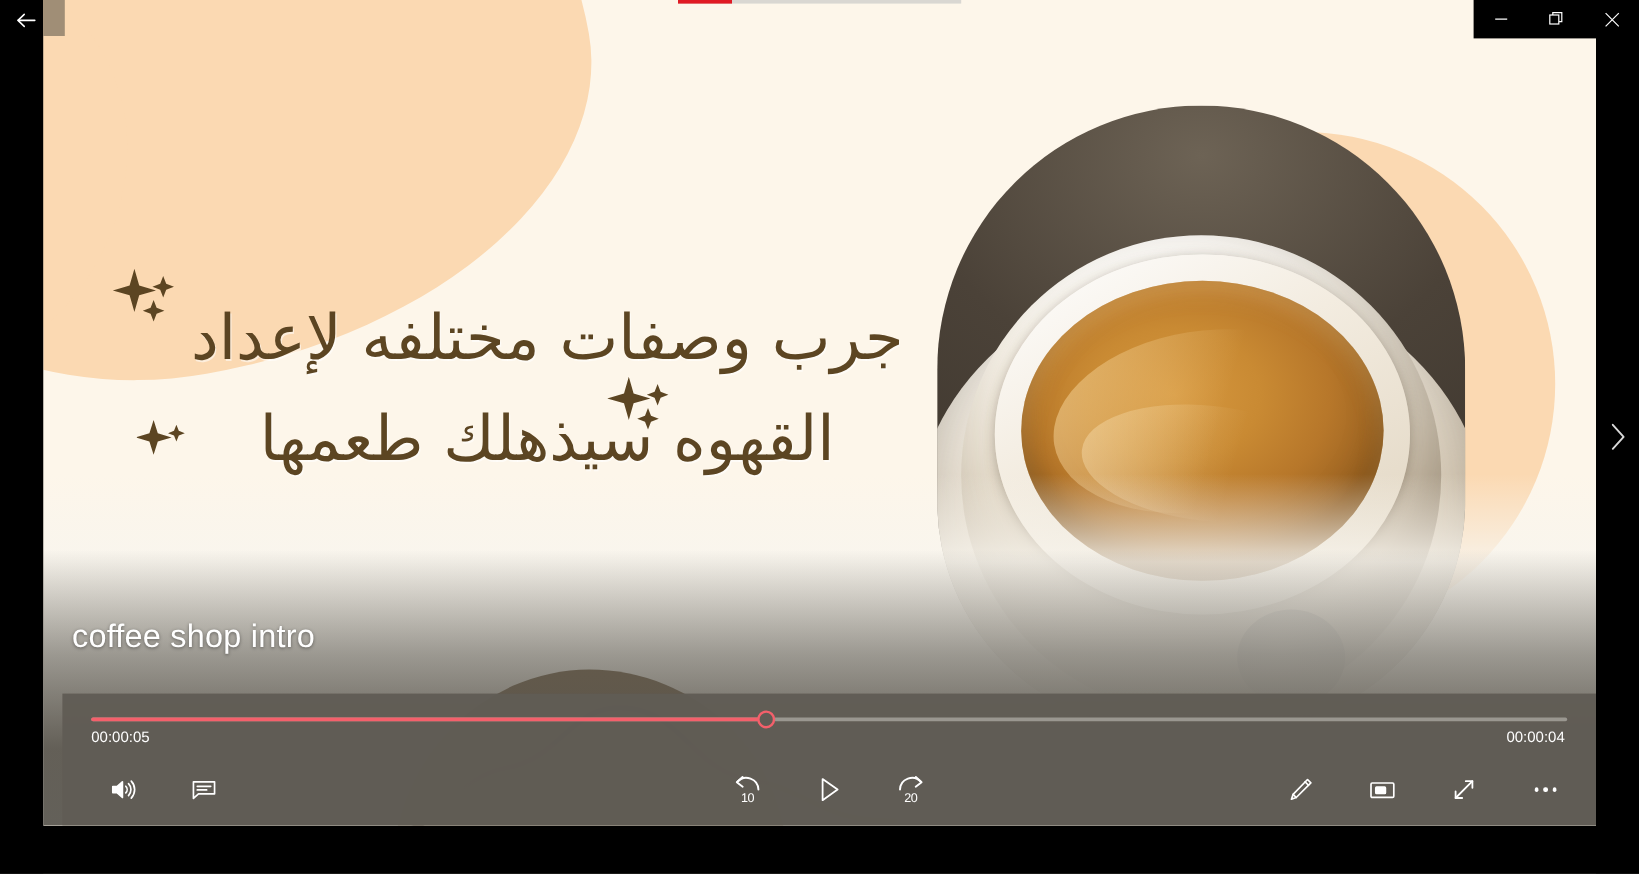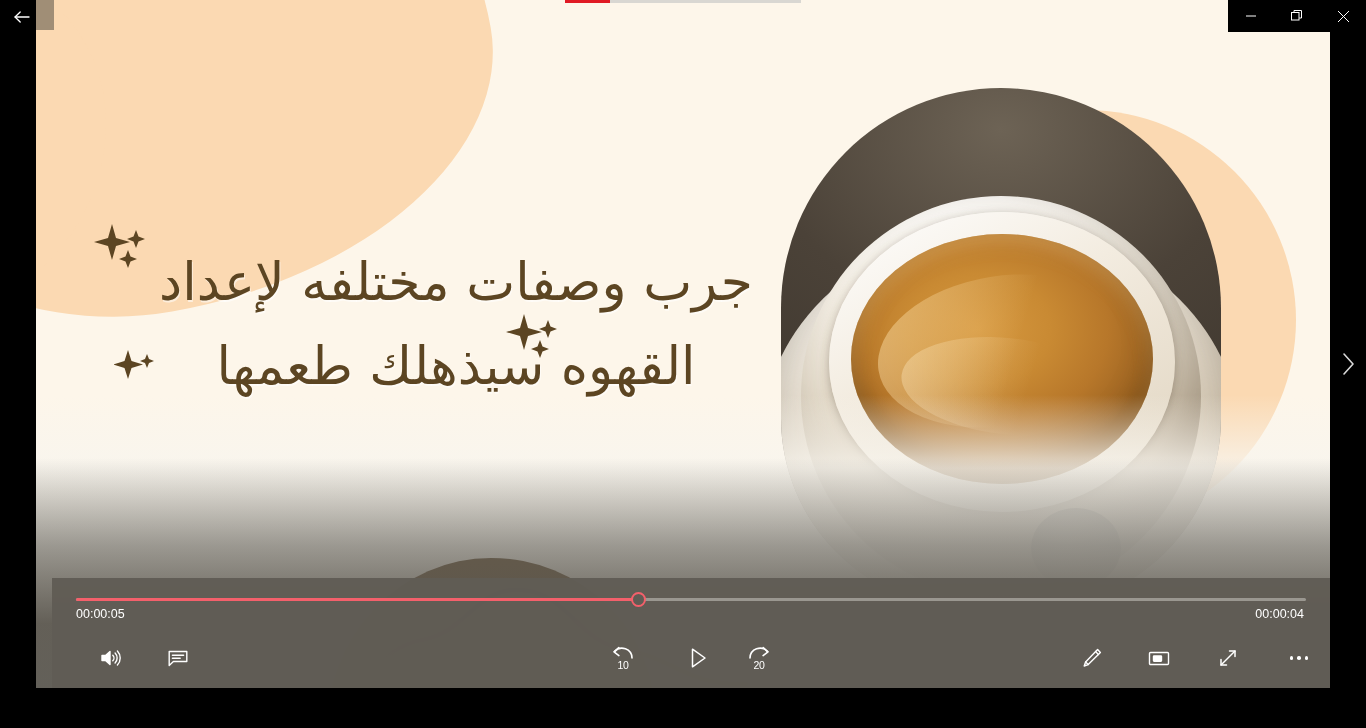--- a/index.html
+++ b/index.html
@@ -215,21 +215,21 @@
     position:absolute; left:30px; top:0; height:56px; display:flex; align-items:center; gap:28px;
   }
   .ctl-center {
     position:absolute; left:50%; transform:translateX(-50%); top:0;
     height:56px; display:flex; align-items:center; gap:28px;
   }
   .ctl-right {
     position:absolute; right:22px; top:0; height:56px; display:flex; align-items:center; gap:28px;
   }
   .ic {
-    width:40px; height:40px; display:flex; align-items:center; justify-content:flex-end;
+    width:40px; height:40px; display:flex; align-items:center; justify-content:center;
     color:#fff; border-radius:3px;
   }
   .ic svg { display:block; }
   .seek-num {
     position:absolute; font-size:10.5px; color:#fff; font-family:"Liberation Sans", sans-serif;
     left:50%; transform:translateX(-50%); top:21px; letter-spacing:-.3px;
   }
   .seek-wrap { position:relative; width:40px; height:40px; }
   .dots { display:flex; gap:4px; align-items:center; }
   .dots i { width:3.5px; height:3.5px; background:#fff; border-radius:50%; display:block; }
@@ -280,20 +280,21 @@
       </svg>
 
       <div class="headline" style="color: rgb(92, 69, 34);">جرب وصفات مختلفه لإعداد القهوه سيذهلك طعمها</div>
 
       <div class="mini-prog">
         <i style="width: 19%; background: rgb(224, 26, 36);"></i>
       </div>
     </div>
 
     <div class="overlay-grad"></div>
+    <div class="video-title">coffee shop intro</div>
 
     <div class="controls">
 
       <div class="scrub-wrap">
         <div class="scrub-track" style="background: rgb(154, 151, 144);"></div>
         <div class="scrub-fill" style="width: 45.7%; background: rgb(244, 96, 107);"></div>
         <div class="scrub-knob" style="left: 45.7%; border-color: rgb(244, 96, 107);"></div>
       </div>
 
       <div class="time-left">00:00:05</div>

